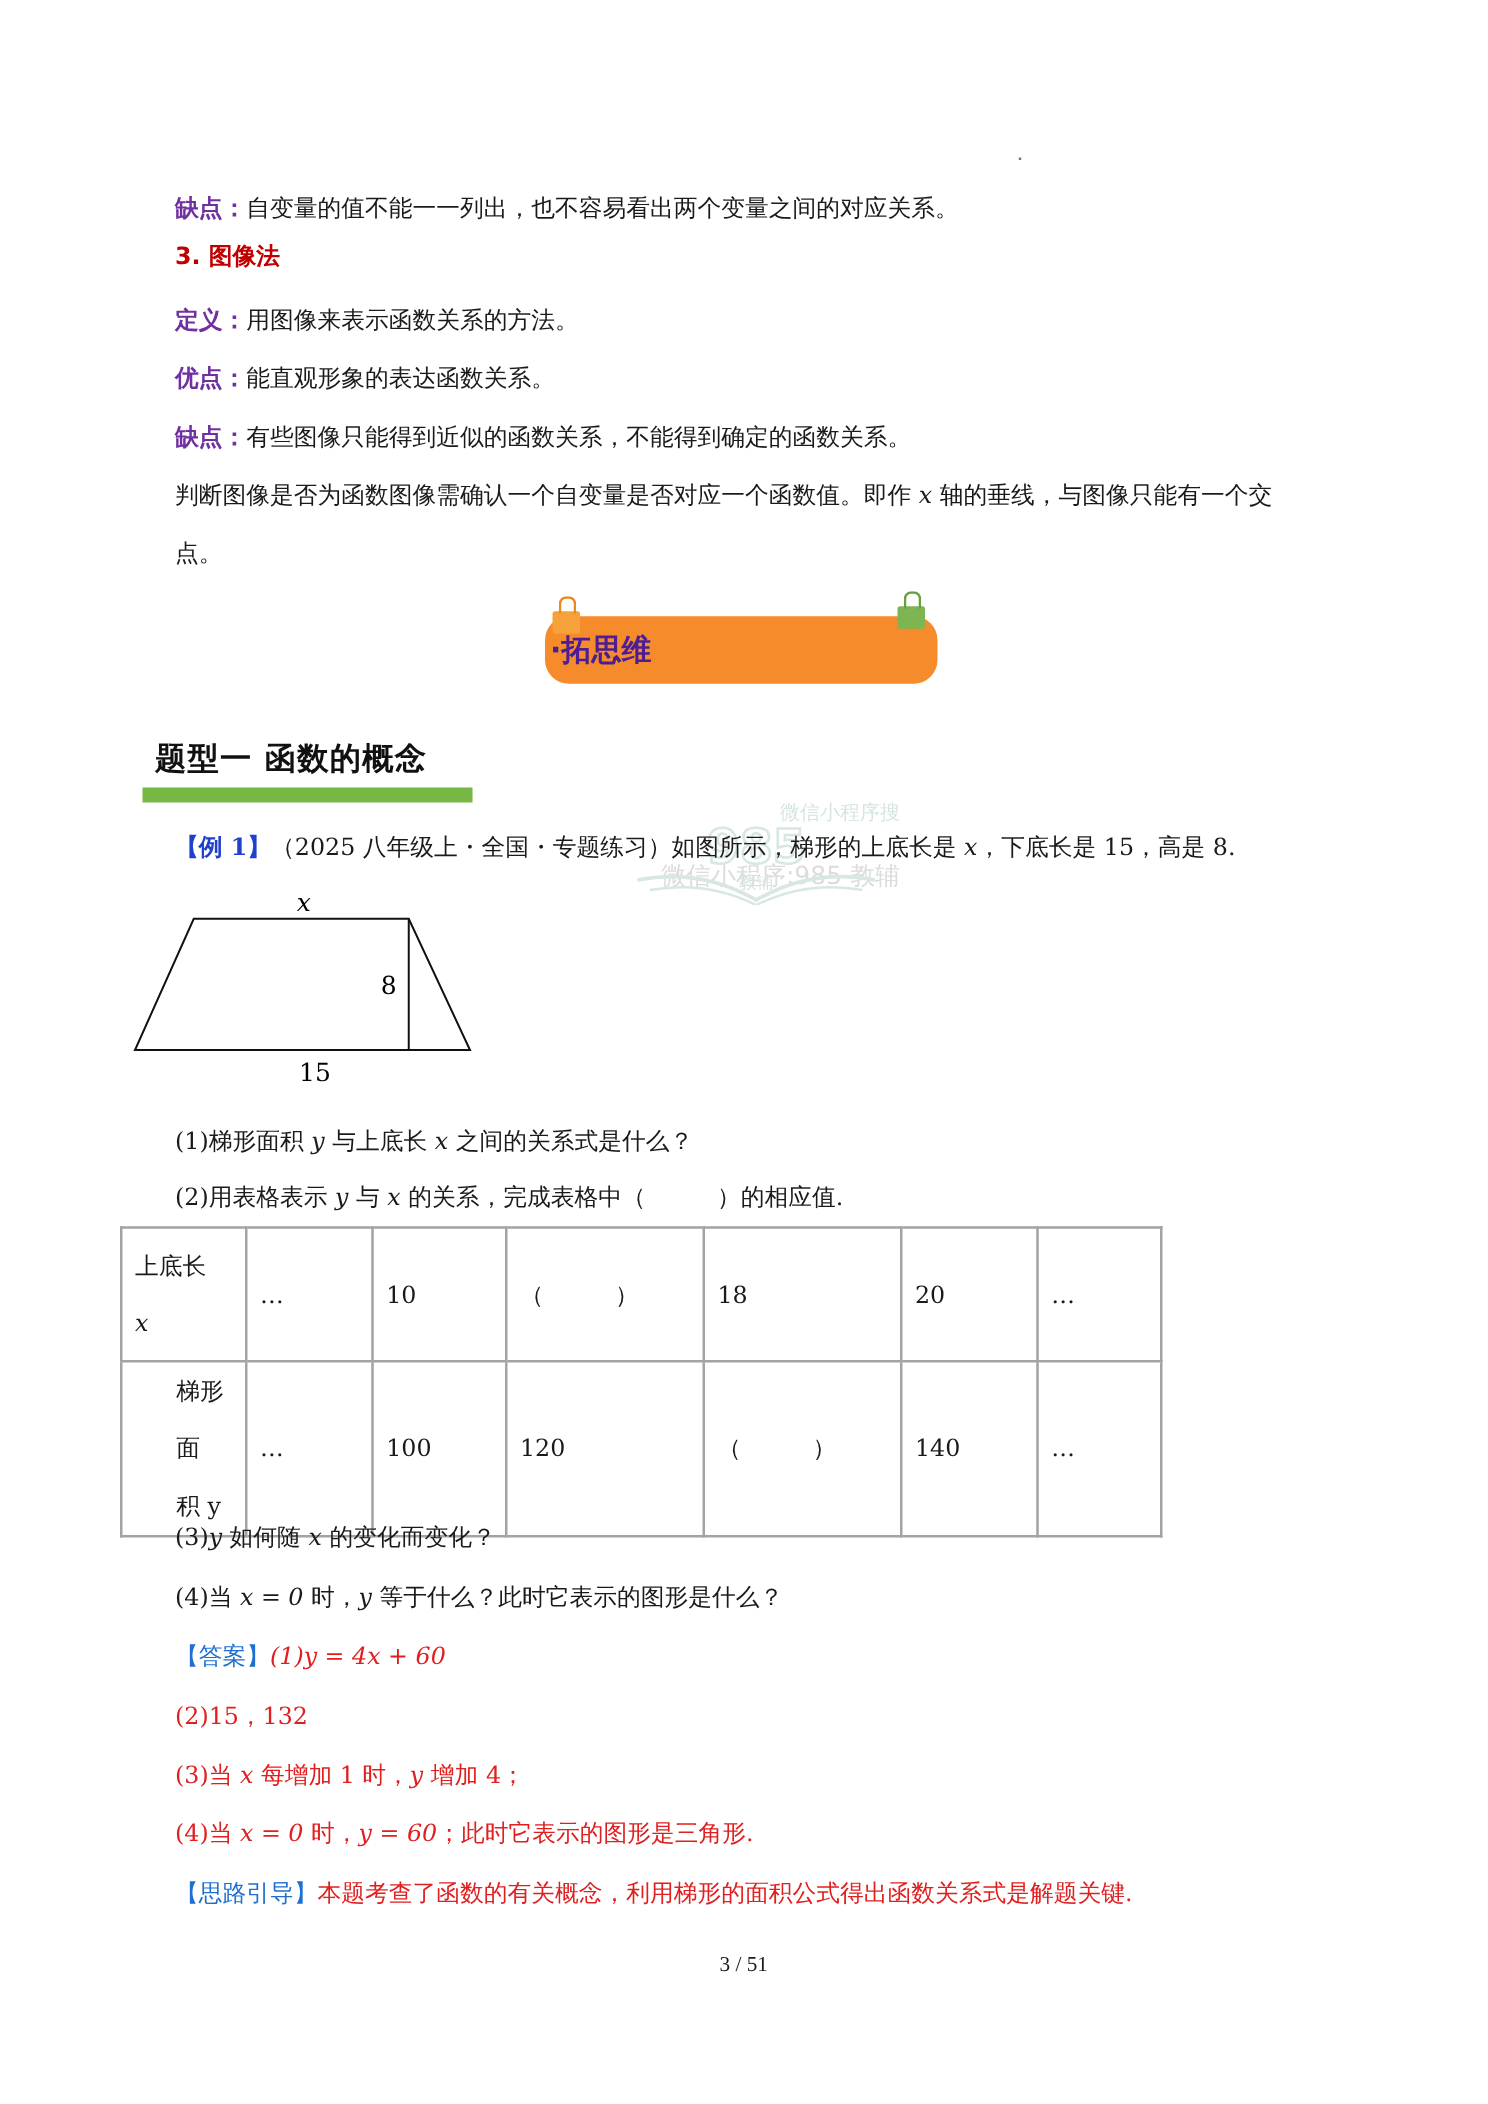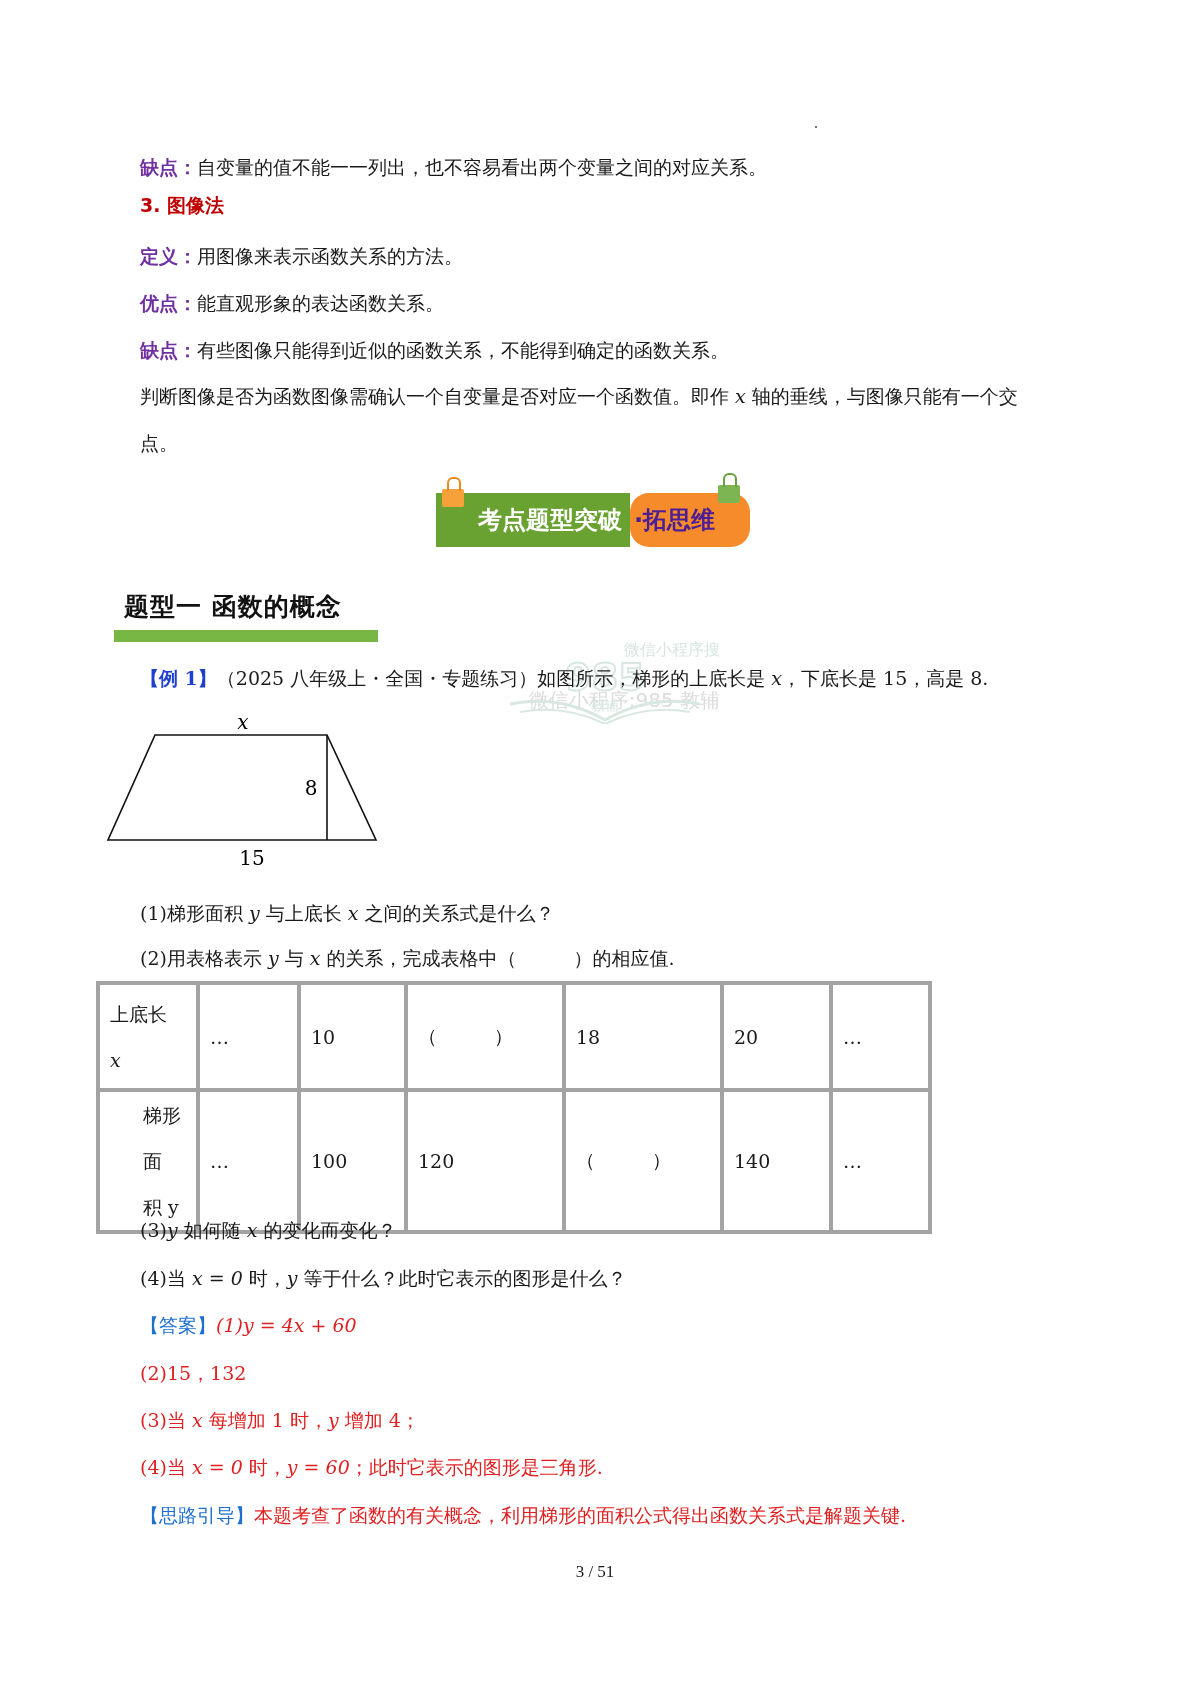--- a/index.html
+++ b/index.html
@@ -21,21 +21,21 @@
   .clip { position: absolute; width: 22px; height: 18px; border-radius: 2px; }
   .clip::before { content: ""; position: absolute; left: 5px; top: -12px; width: 10px; height: 12px;
                   border: 2px solid currentColor; border-bottom: none; border-radius: 6px 6px 0 0; }
   .section-title { position: absolute; left: 124px; top: 590px; font-size: 25px; font-weight: bold;
                    font-family: "DejaVu Sans", sans-serif; color: #111; letter-spacing: 1px; }
   .section-bar { position: absolute; left: 114px; top: 630px; width: 264px; height: 12px; background: #76b843; }
   .watermark { position: absolute; left: 490px; top: 640px; width: 230px; text-align: right; color: #d6e6df; }
   .watermark .t1 { font-size: 16px; font-family: "DejaVu Sans", sans-serif; }
   .watermark .t2 { font-size: 20px; margin-top: 26px; font-family: "DejaVu Sans", sans-serif; color: #dcdcdc; }
   table.data { position: absolute; left: 96px; top: 981px; border-collapse: collapse; }
-  table.data td { border: 4px solid #a3a3a3; height: 107px; font-size: 19px; padding: 0 10px; vertical-align: middle;
+  table.data td { border: 2px solid #a3a3a3; height: 107px; font-size: 19px; padding: 0 10px; vertical-align: middle;
                   box-sizing: border-box; }
   .page-num { position: absolute; left: 0; width: 1190px; top: 1562px; text-align: center; font-size: 17px;
               font-family: "Liberation Serif", serif; }
   .dotmark { position: absolute; left: 815px; top: 126px; width: 2px; height: 2px; background: #777; }
 </style>
 </head>
 <body>
 
 <div class="dotmark"></div>
 
@@ -53,21 +53,20 @@
   <span class="label-purple">缺点：</span><span>有些图像只能得到近似的函数关系，不能得到确定的函数关系。</span>
 </div>
 <div class="line" style="top:382px;">
   <span>判断图像是否为函数图像需确认一个自变量是否对应一个函数值。即作 </span><span class="mathi">x</span><span> 轴的垂线，与图像只能有一个交</span>
 </div>
 <div class="line" style="top:429px;">点。</div>
 
 <div class="banner">
   <div class="clip" style="left:6px; top:-4px; background:#f7a13a; color:#e88a1e;"></div>
   <div class="clip" style="left:282px; top:-8px; background:#7cb552; color:#6a9f3e;"></div>
-  <div class="g">考点题型突破</div>
   <div class="o">·拓思维</div>
 </div>
 
 <div class="section-title">题型一  函数的概念</div>
 <div class="section-bar"></div>
 
 <div class="watermark">
   <div class="t1">微信小程序搜</div>
   <svg width="230" height="70" style="position:absolute; left:0; top:14px;">
     <text x="115" y="36" text-anchor="middle" font-size="38" font-weight="bold" fill="none" stroke="#d8e8e0" stroke-width="2" font-family="DejaVu Sans, sans-serif">985</text>

